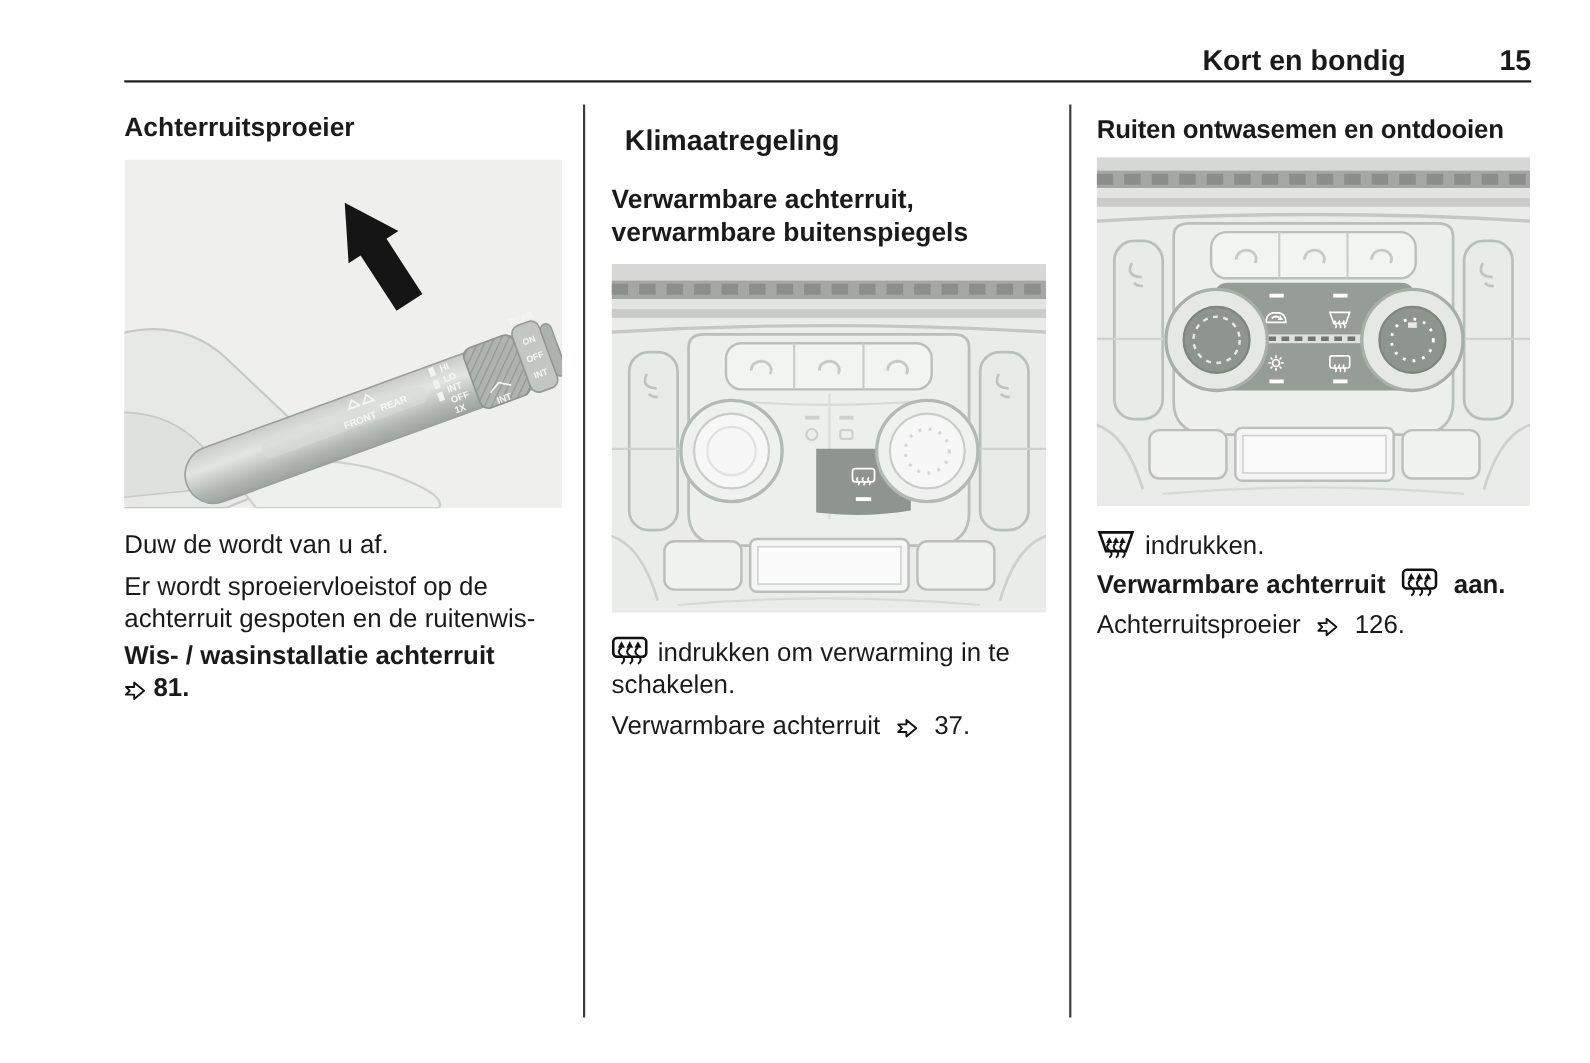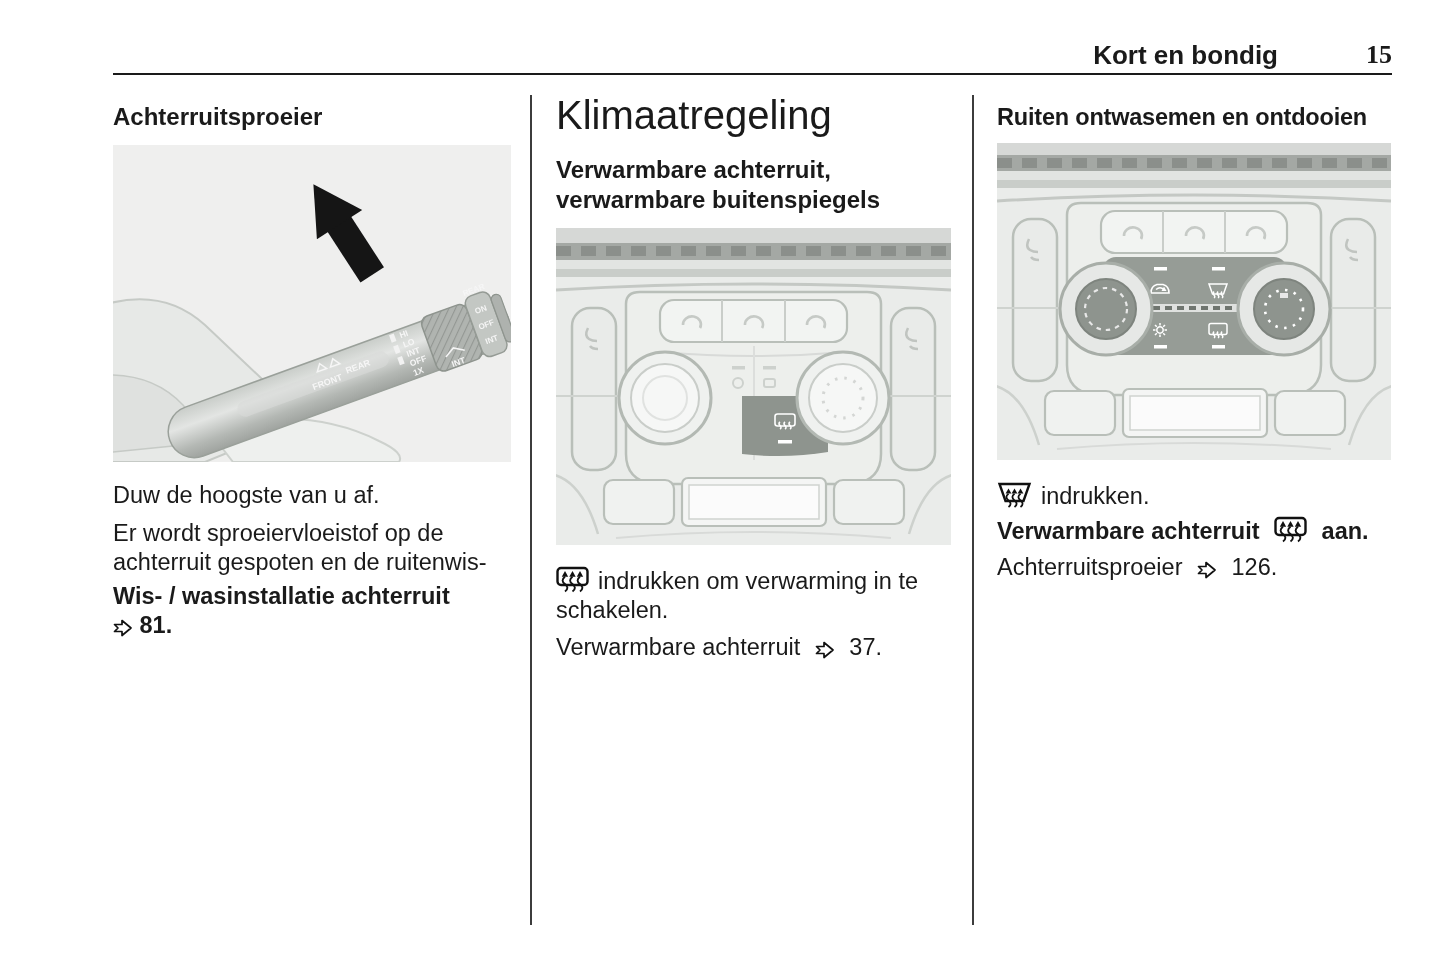--- a/index.html
+++ b/index.html
@@ -1,29 +1,29 @@
 <!DOCTYPE html>
 <html><head>
 <meta charset="utf-8">
 <style>
   html,body{margin:0;padding:0;background:#fff;}
   .page{position:relative;width:1445px;height:940px;background:#ffffff;overflow:hidden;
         font-family:"Liberation Sans","DejaVu Sans",sans-serif;color:#1a1a1a;}
   .hdr-title{position:absolute;top:40px;right:167px;font-size:26px;font-weight:bold;}
-  .hdr-num{position:absolute;top:40px;right:53px;font-size:26px;font-weight:bold;font-family:Liberation Serif, serif;}
+  .hdr-num{position:absolute;top:40px;right:53px;font-size:26px;font-weight:bold;}
   .hdr-rule{position:absolute;top:73px;left:113px;width:1279px;height:2px;background:#1a1a1a;}
   .vdiv{position:absolute;top:95px;width:2px;height:830px;background:#3c3c3c;}
   .vdiv1{left:530px;} .vdiv2{left:972px;}
   .col{position:absolute;}
   .col1{left:113px;top:103px;width:398px;}
   .col2{left:556px;top:98px;width:395px;}
   .col3{left:997px;top:103px;width:394px;}
   .h-small{font-size:24px;font-weight:bold;line-height:28px;white-space:nowrap;margin:0;}
   .h-small.tight{font-size:23.5px;letter-spacing:-0.2px;}
-  .h-big{font-size:40px;font-weight:normal;line-height:35px;white-space:nowrap;margin:0;}
+  .h-big{font-size:26px;font-weight:bold;line-height:35px;white-space:nowrap;margin:12px;}
   .h-sub{font-size:24px;font-weight:bold;line-height:30px;white-space:nowrap;margin:22px 0 0 0;}
   .h-sub .line{display:block;}
   .illus{display:block;margin-top:14px;}
   .col2 .illus{margin-top:13px;} .col3 .illus{margin-top:12px;}
   .para{font-size:23.5px;line-height:29px;}
   .line{white-space:nowrap;}
   .mt19{margin-top:19px;} .mt21{margin-top:21px;} .mt9{margin-top:9px;}
   .mt8{margin-top:8px;} .mt7{margin-top:7px;} .mt5{margin-top:5px;font-weight:bold;}
   .gl{display:inline-block;vertical-align:-4px;}
   .gl.mr{margin-right:9px;} .gl.mx{margin:0 8px;}
@@ -100,21 +100,21 @@
         <rect x="396" y="210" width="10" height="50" rx="5" fill="#aeb2ae" stroke="#8e948e" stroke-width="1.2"></rect>
       </g>
 
       <g transform="translate(232,88) rotate(-33)">
         <rect x="-14" y="-12" width="28" height="62" fill="#151515"></rect>
         <polygon points="-27,-10 27,-10 0,-58" fill="#151515"></polygon>
       </g>
     </svg>
 
     <div class="para mt19">
-      <div class="line">Duw de hoogste van u af.</div>
+      <div class="line">Duw de wordt van u af.</div>
     </div>
     <div class="para mt9">
       <div class="line">Er wordt sproeiervloeistof op de</div>
       <div class="line">achterruit gespoten en de ruitenwis-</div>
     </div>
     <div class="para mt5">
       <div class="line">Wis- / wasinstallatie achterruit</div>
       <div class="line">
         <svg class="gl" width="20" height="18" viewBox="0 0 20 18">
           <path d="M1.5,5.5 L9,5.5 L9,1.5 L18,9 L9,16.5 L9,12.5 L1.5,12.5 L5,9 Z" fill="#fff" stroke="#111" stroke-width="1.7" stroke-linejoin="round"></path>

